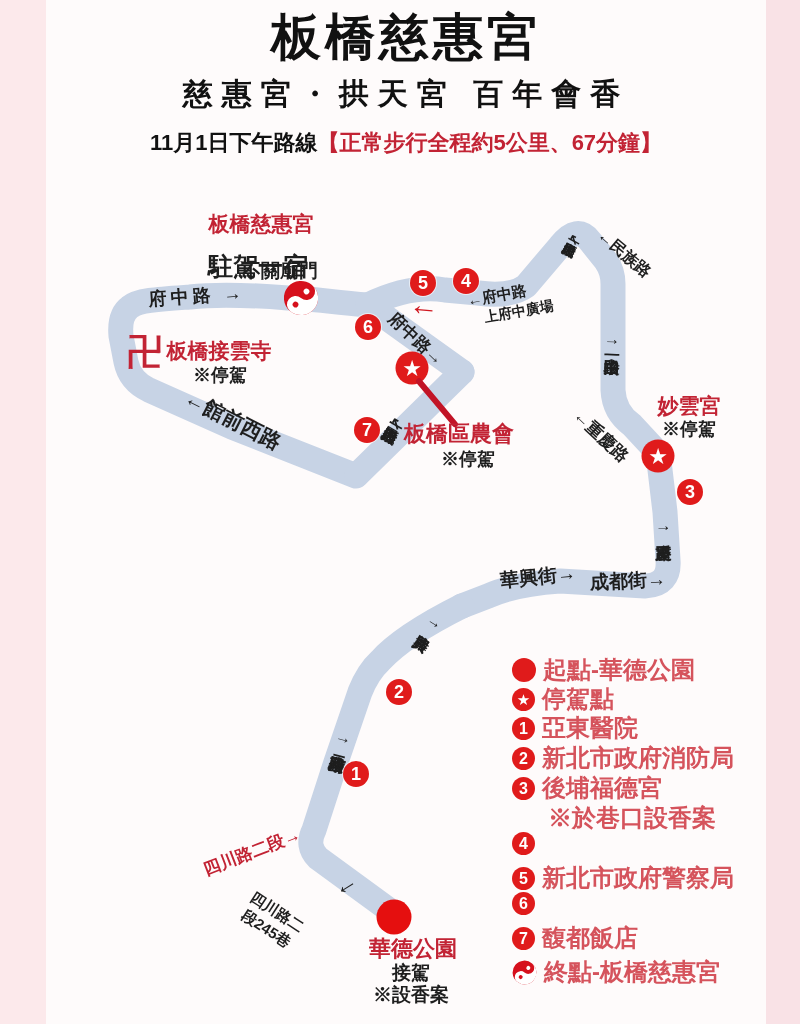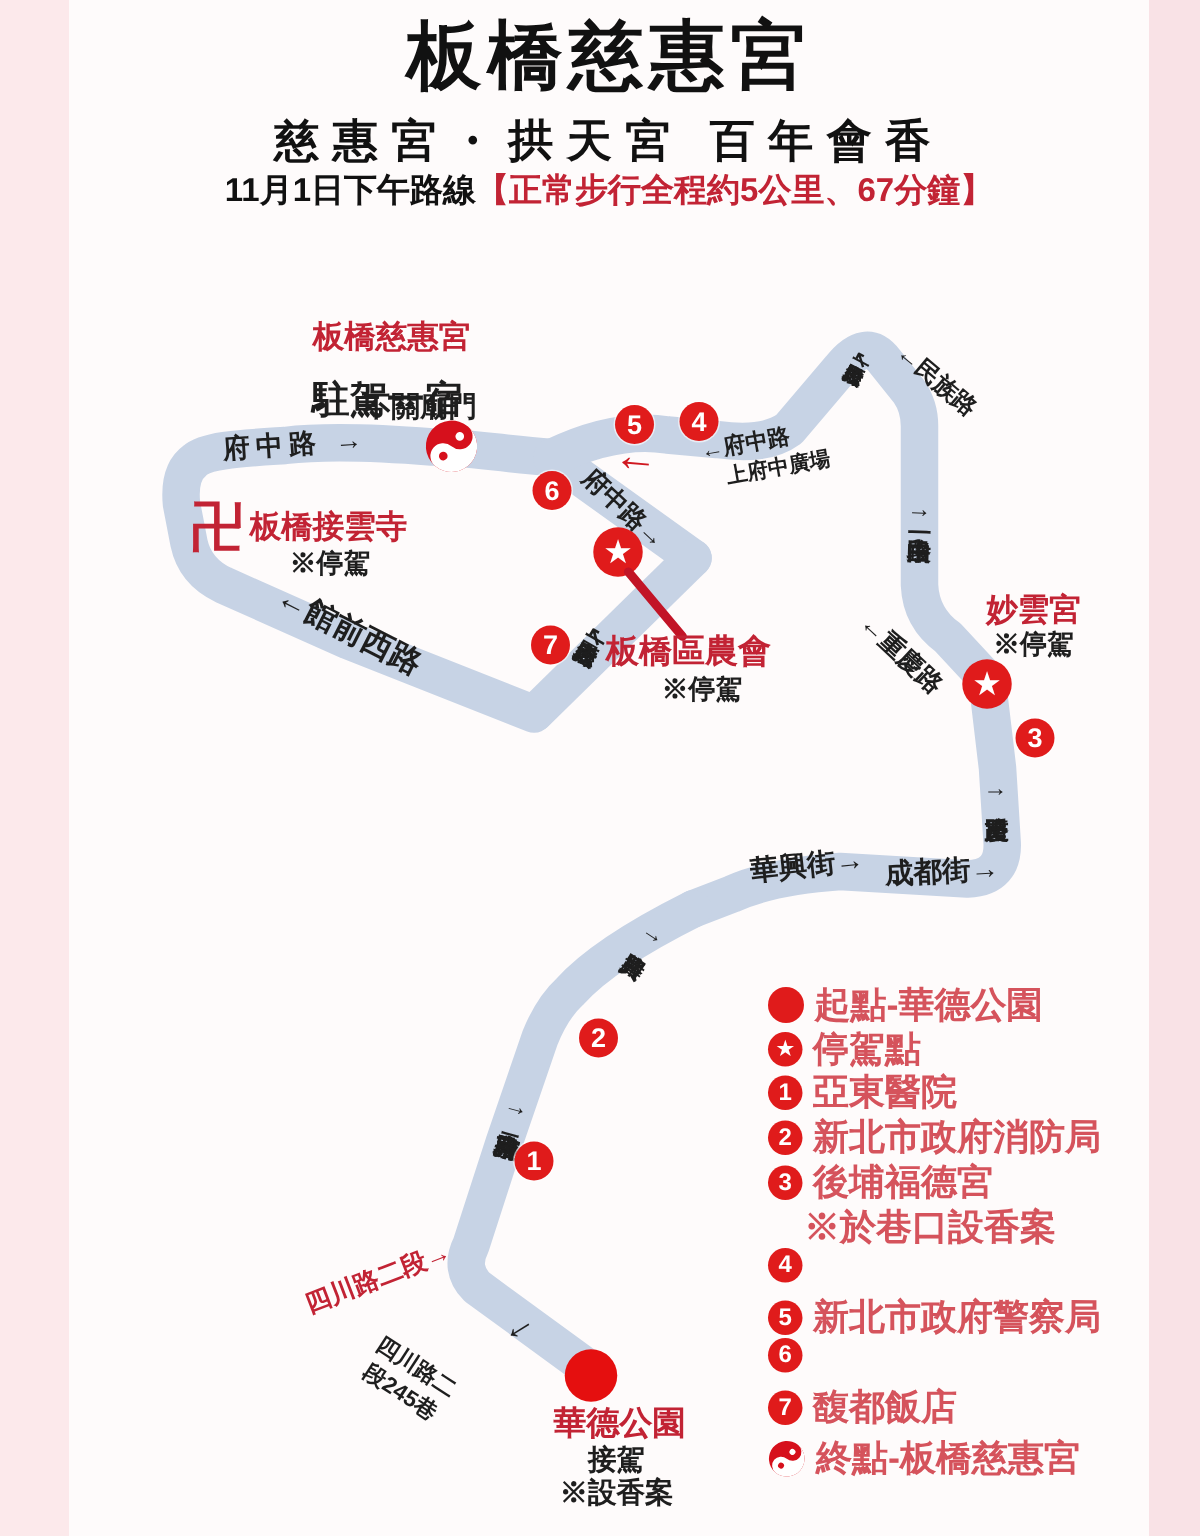--- a/index.html
+++ b/index.html
@@ -9,21 +9,21 @@
     font-family:"Liberation Sans", sans-serif;
   }
   .edge-strip{position:absolute;top:0;height:1024px;}
   .edge-left{left:0;width:46px;background:#fce9eb;}
   .edge-right{left:766px;width:34px;background:#f9e2e6;}
 
   
   .hdr{position:absolute;left:46px;width:720px;text-align:center;}
   .hdr-title{top:4px;font-size:50px;font-weight:900;letter-spacing:4px;color:#111;}
   .hdr-sub{top:74px;font-size:30px;font-weight:700;letter-spacing:9px;color:#111;}
-  .hdr-line3{top:112px;font-size:22px;font-weight:700;color:#111;}
+  .hdr-line3{top:128px;font-size:22px;font-weight:700;color:#111;}
   .hdr-line3 .red{color:#c22334;}
 
   
   .lbl{position:absolute;white-space:nowrap;transform:translate(-50%,-50%);}
   .road{color:#1e1e1e;font-weight:700;}
   .redname{color:#c22334;font-weight:800;}
   .blacknote{color:#1e1e1e;font-weight:700;}
   .vert{writing-mode:vertical-rl;}
 
   
@@ -49,21 +49,21 @@
   .redarrow{color:#d01820;font-weight:900;}
 
   
   .lg-row{position:absolute;left:512px;display:flex;align-items:center;gap:7px;}
   .lg-text{font-size:24px;font-weight:800;color:#d5535c;white-space:nowrap;}
   .lg-dot{width:24px;height:24px;border-radius:50%;background:#e01b1b;flex:0 0 auto;}
   .lg-star{width:23px;height:23px;border-radius:50%;background:#e01b1b;color:#fff;
            font-size:15px;line-height:23px;text-align:center;flex:0 0 auto;}
   .lg-num{width:23px;height:23px;border-radius:50%;background:#e01b1b;color:#fff;
           font-size:16px;font-weight:900;line-height:23px;text-align:center;flex:0 0 auto;}
-  .lg-note{margin-left:24px;text-align:right;}
+  .lg-note{margin-left:36px;text-align:right;}
   .taiji{position:absolute;transform:translate(-50%,-50%);}
   svg.routes{position:absolute;left:0;top:0;}
 </style>
 </head>
 <body>
 
 <div class="edge-strip edge-left"></div>
 <div class="edge-strip edge-right"></div>
 
 <div class="hdr hdr-title lbl-h" style="position:absolute;">板橋慈惠宮</div>

